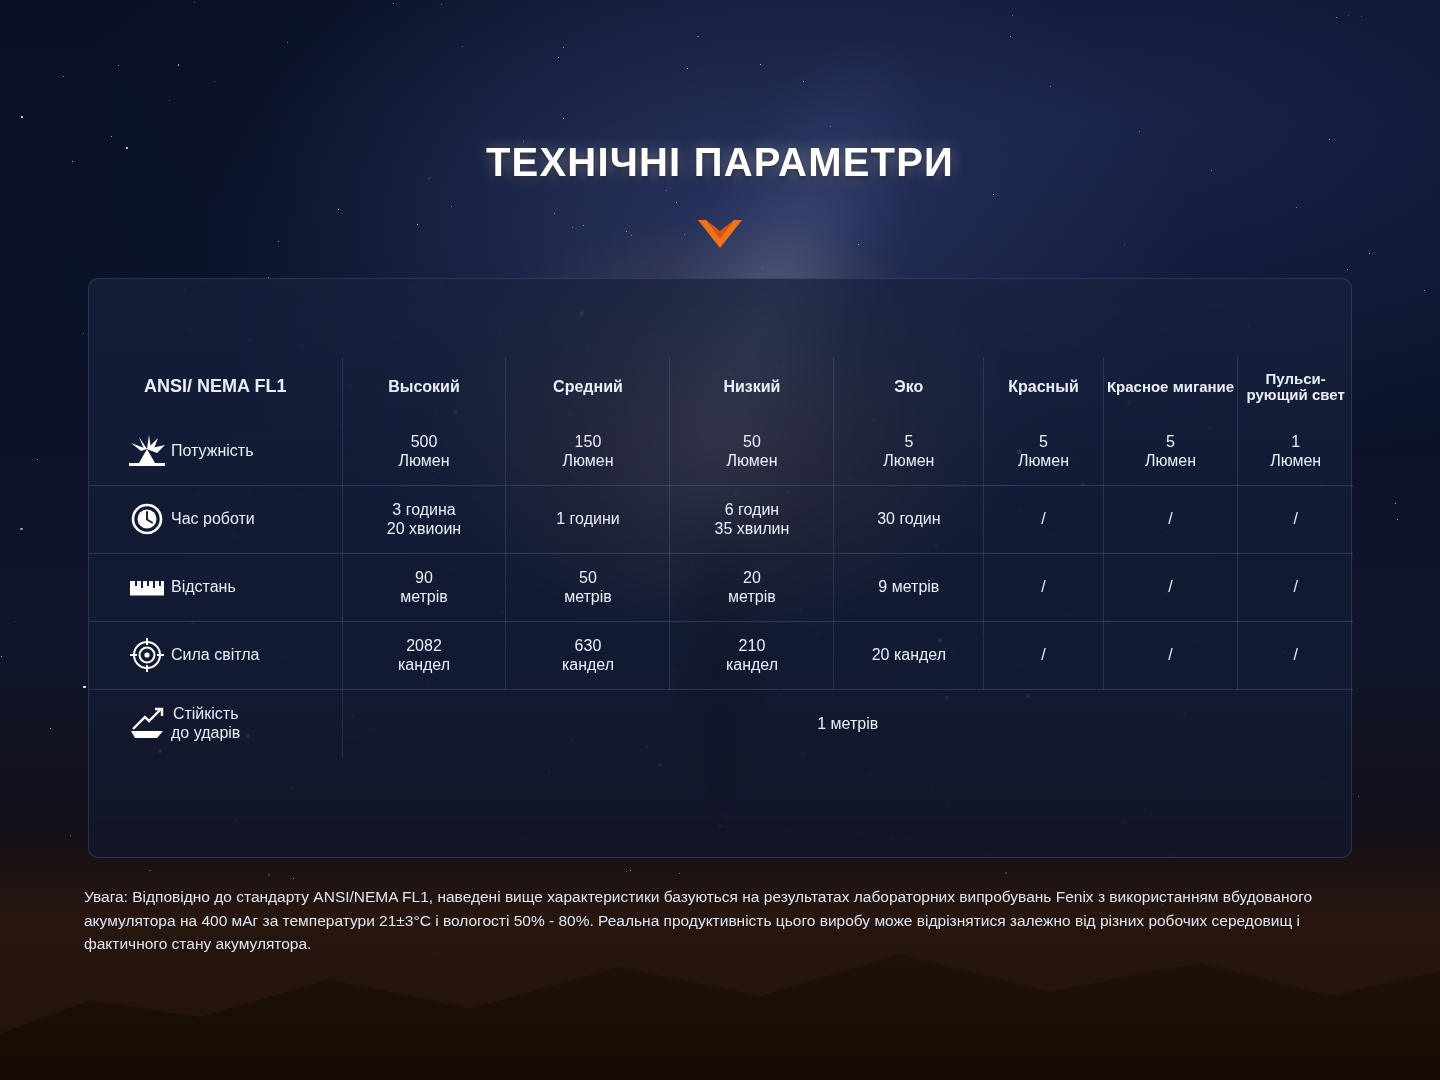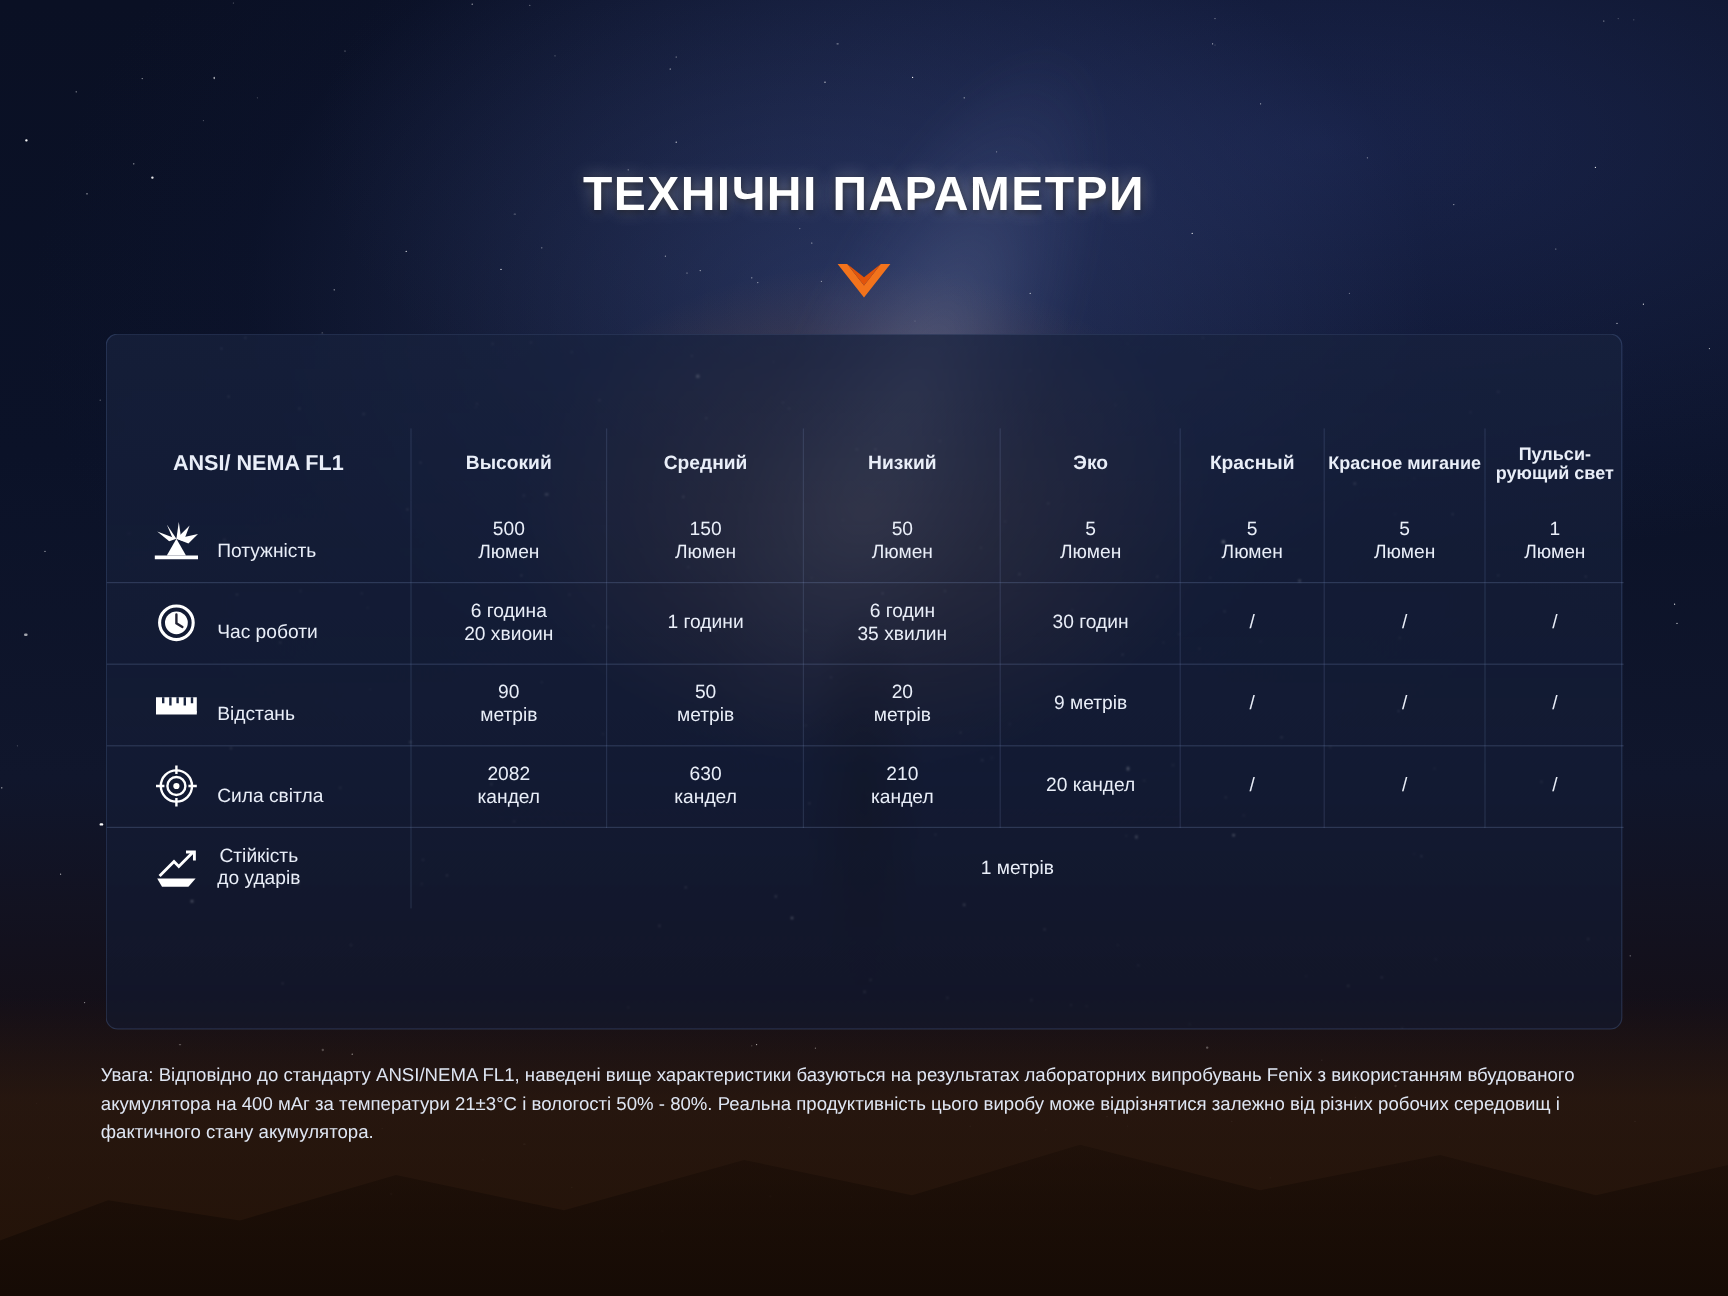--- a/index.html
+++ b/index.html
@@ -119,21 +119,21 @@
   thead th.h-ansi { font-size: 18px; }
   thead th.h-small { font-size: 15px; }
 
   tbody td { height: 68px; }
   td.label-cell {
     text-align: left;
     padding-left: 0;
     font-size: 18px;
     color: #f1f4fb;
   }
-  .label-wrap { display: flex; align-items: flex-end; gap: 14px; padding-left: 38px; }
+  .label-wrap { display: flex; align-items: center; gap: 4px; padding-left: 38px; }
   .label-text { line-height: 1.12; }
   .ico { width: 40px; height: 36px; flex: 0 0 40px; display: block; }
   .val { line-height: 1.2; }
   .slash { color: #dfe6f2; font-size: 17px; }
 
   
   col.c-label { width: 233px; }
   col.c-mode  { width: 151px; }
   col.c-eco   { width: 138px; }
   col.c-red   { width: 110px; }
@@ -506,21 +506,21 @@
                   <circle cx="20" cy="18" r="9.5" fill="#fff"></circle>
                   <path d="M20 11 v7.5 l5 3" stroke="#223" stroke-width="2" fill="none" stroke-linecap="round"></path>
                 </svg>
               </span>
               <span class="label-text">
                 <div class="val">Час роботи</div>
               </span>
             </div>
           </td>
           <td>
-            <div class="val">6 година</div>
+            <div class="val">3 година</div>
             <div class="val">20 хвиоин</div>
           </td>
           <td>
             <div class="val">1 години</div>
           </td>
           <td>
             <div class="val">6 годин</div>
             <div class="val">35 хвилин</div>
           </td>
           <td>

